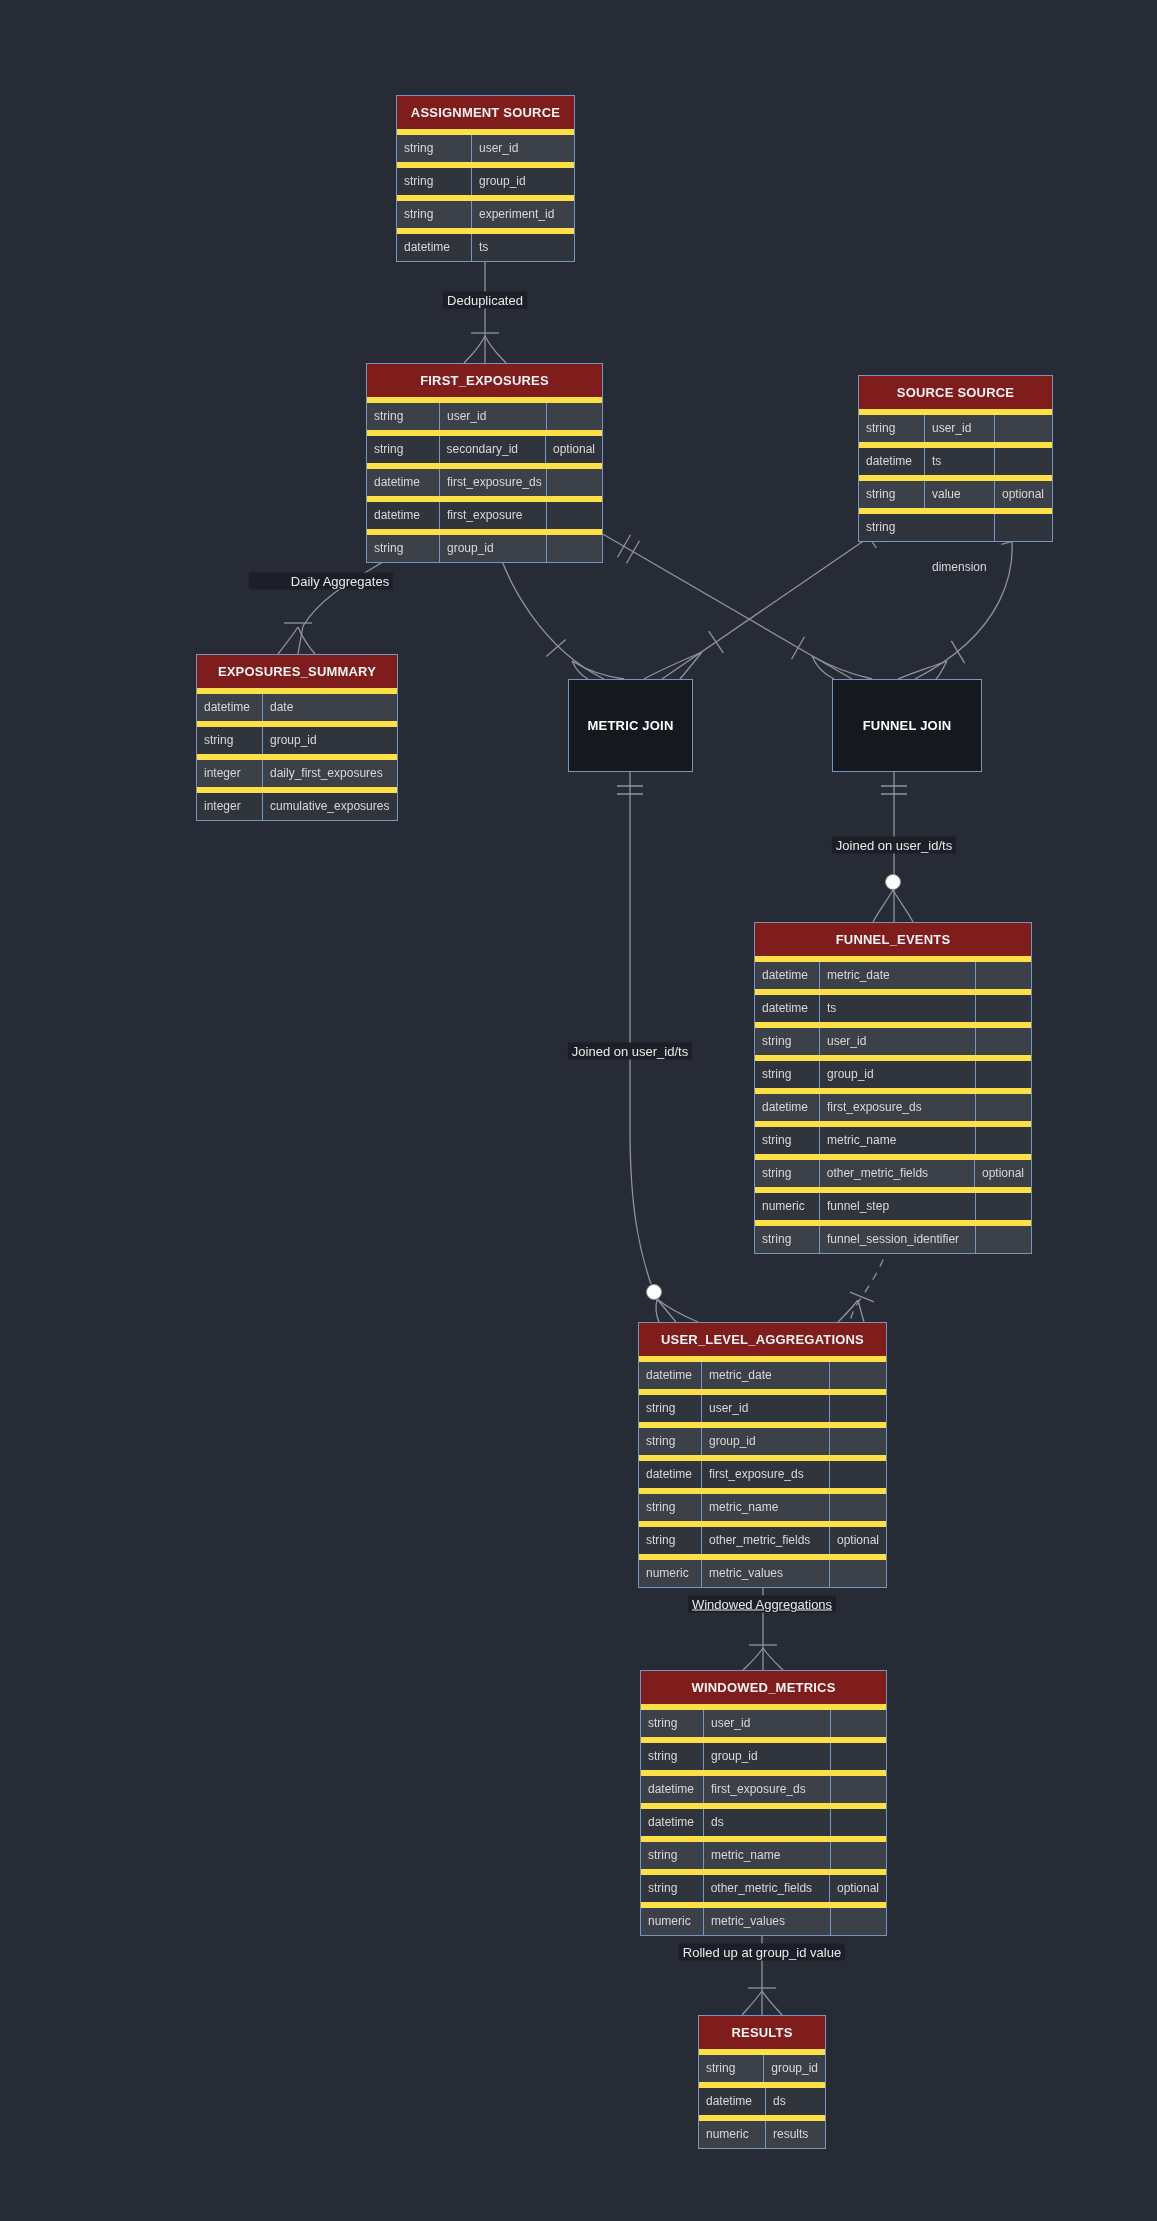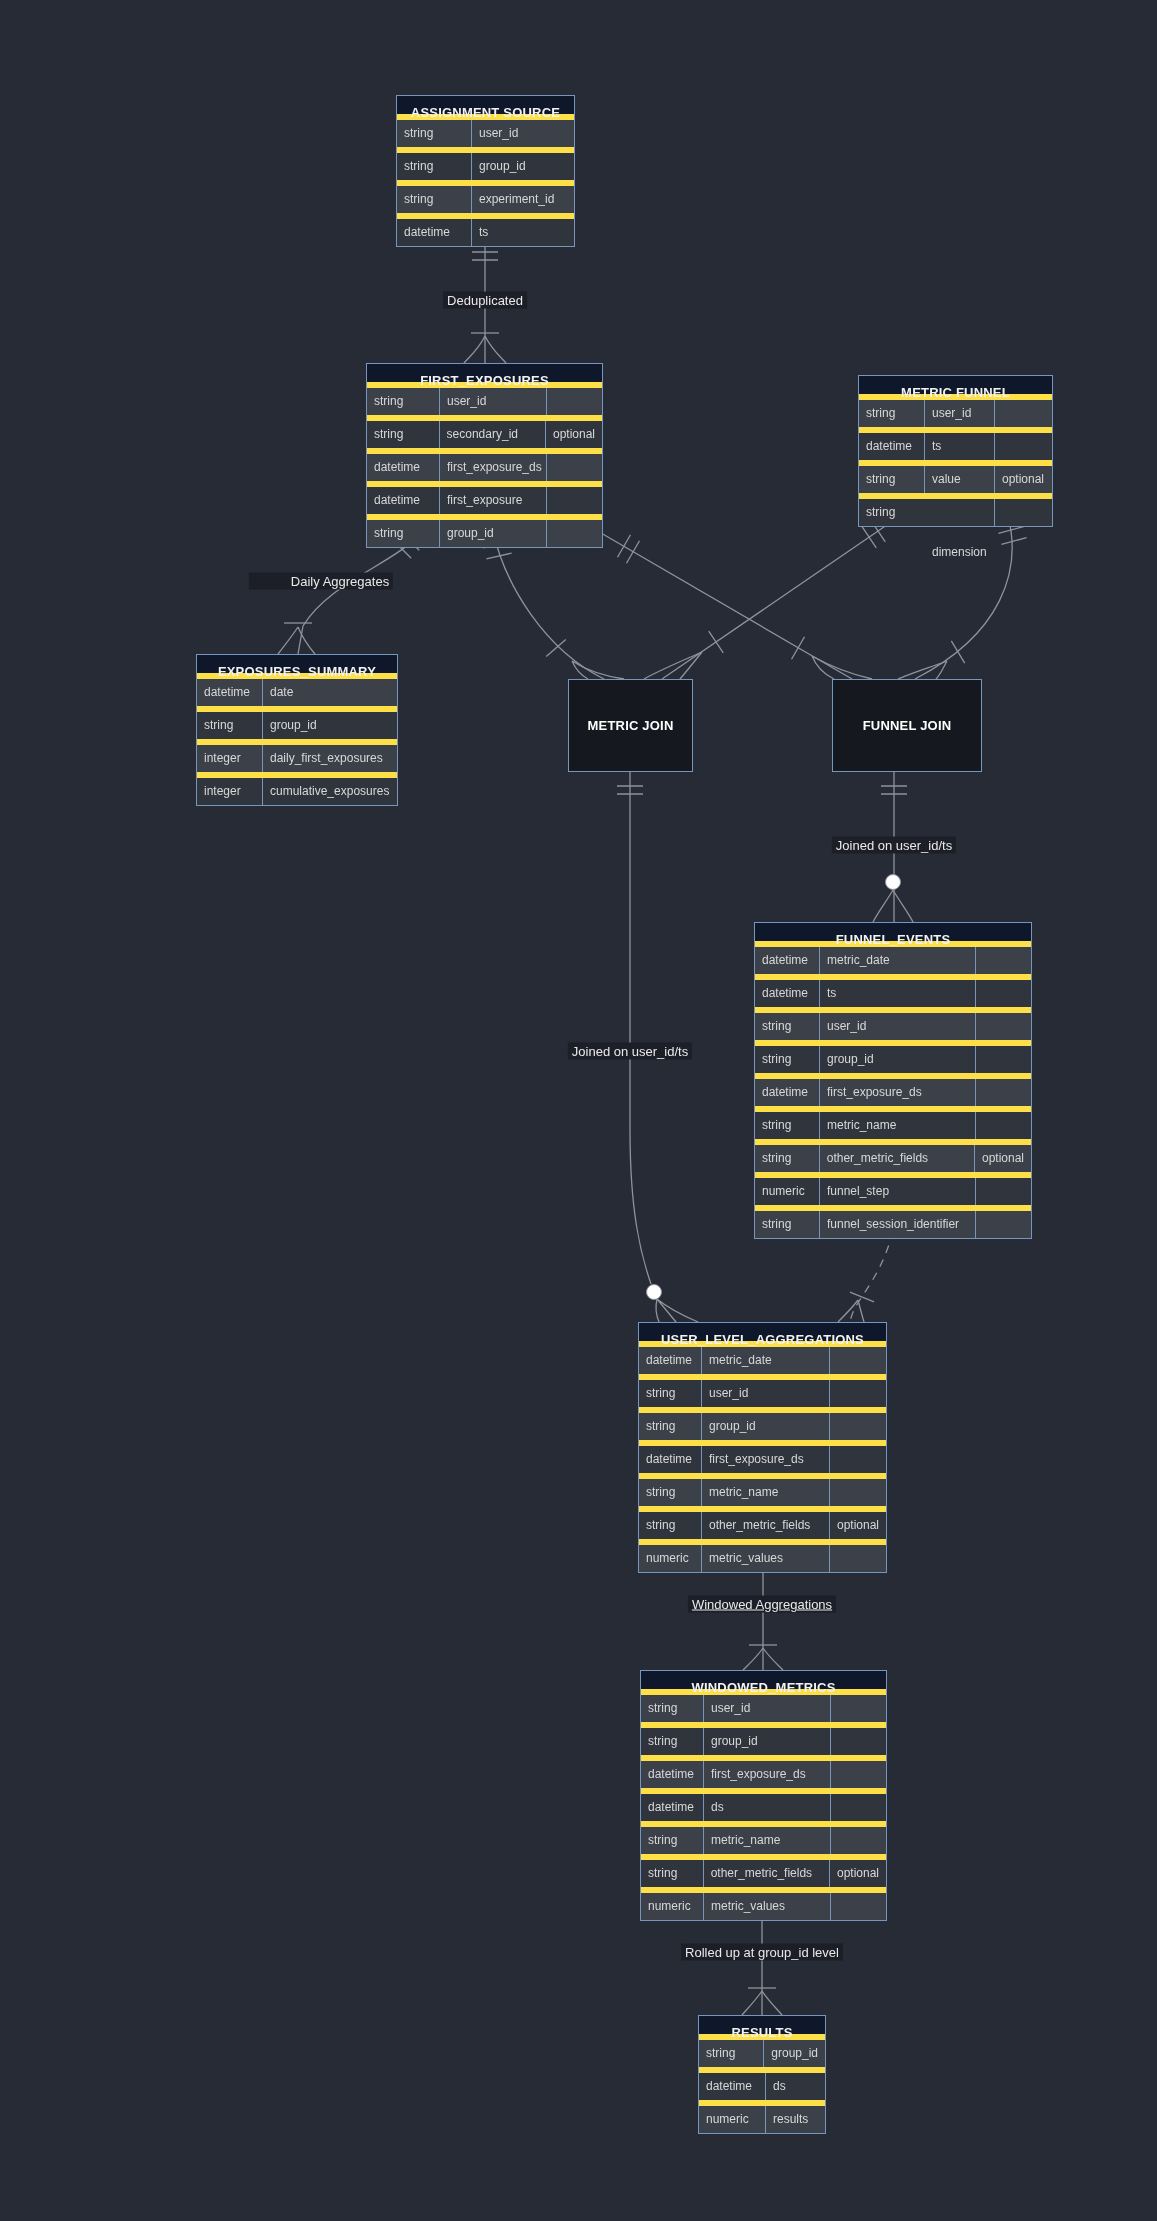--- a/index.html
+++ b/index.html
@@ -1,21 +1,21 @@
 <!DOCTYPE html>
 <html><head>
 <meta charset="utf-8">
 <style>
   html,body{margin:0;padding:0;background:#272b35;}
   body{width:1157px;height:2221px;position:relative;overflow:hidden;
        font-family:"Liberation Sans",sans-serif;}
   #edges{position:absolute;left:0;top:0;}
   #edges path, #edges line{stroke:#8f939c;stroke-width:1.3;fill:none;}
   .entity{position:absolute;box-sizing:border-box;border:1px solid #7796bd;background:#272b35;}
-  .entity-title{height:18px;line-height:33px;background:#0f172a;color:#f2f2f2;
+  .entity-title{height:33px;line-height:33px;background:#7f1d1d;color:#f2f2f2;
       font-weight:700;font-size:13px;text-align:center;letter-spacing:.2px;white-space:nowrap;}
   .erow{display:flex;height:27px;line-height:26px;border-top:6px solid #fde047;
       font-size:12px;color:#d8d8d8;}
   .erow.odd{background:#3c4049;}
   .erow.even{background:#30343c;}
   .cell{box-sizing:border-box;padding:0 7px;white-space:nowrap;overflow:visible;}
   .cell+.cell{border-left:1px solid #7796bd;}
   .cell:last-child{flex:1;}
   .join{position:absolute;box-sizing:border-box;border:1px solid #7796bd;background:#15181e;
       color:#ffffff;font-weight:700;font-size:13px;display:flex;align-items:center;
@@ -154,21 +154,21 @@
         <div class="cell" style="width: 107px;">first_exposure</div>
         <div class="cell"></div>
       </div>
       <div class="erow odd">
         <div class="cell" style="width: 72px;">string</div>
         <div class="cell" style="width: 107px;">group_id</div>
         <div class="cell"></div>
       </div>
     </div>
     <div class="entity" style="left: 858px; top: 375px; width: 195px;">
-      <div class="entity-title">METRIC FUNNEL</div>
+      <div class="entity-title">SOURCE SOURCE</div>
       <div class="erow odd">
         <div class="cell" style="width: 65px;">string</div>
         <div class="cell" style="width: 70px;">user_id</div>
         <div class="cell"></div>
       </div>
       <div class="erow even">
         <div class="cell" style="width: 65px;">datetime</div>
         <div class="cell" style="width: 70px;">ts</div>
         <div class="cell"></div>
       </div>
@@ -341,14 +341,14 @@
         <div class="cell">results</div>
       </div>
     </div>
     <div class="join" style="left: 568px; top: 679px; width: 125px; height: 93px;">METRIC JOIN</div>
     <div class="join" style="left: 832px; top: 679px; width: 150px; height: 93px;">FUNNEL JOIN</div>
     <div class="edge-label" style="left: 485px; top: 300px;">Deduplicated</div>
     <div class="edge-label" style="left: 321px; top: 581px; padding-left: 42px;">Daily Aggregates</div>
     <div class="edge-label" style="left: 630px; top: 1051px;">Joined on user_id/ts</div>
     <div class="edge-label" style="left: 894px; top: 845px;">Joined on user_id/ts</div>
     <div class="edge-label" style="left: 762px; top: 1604px; text-decoration: underline;">Windowed Aggregations</div>
-    <div class="edge-label" style="left: 762px; top: 1952px;">Rolled up at group_id level</div>
+    <div class="edge-label" style="left: 762px; top: 1952px;">Rolled up at group_id value</div>
   </div>
 
 </body></html>

